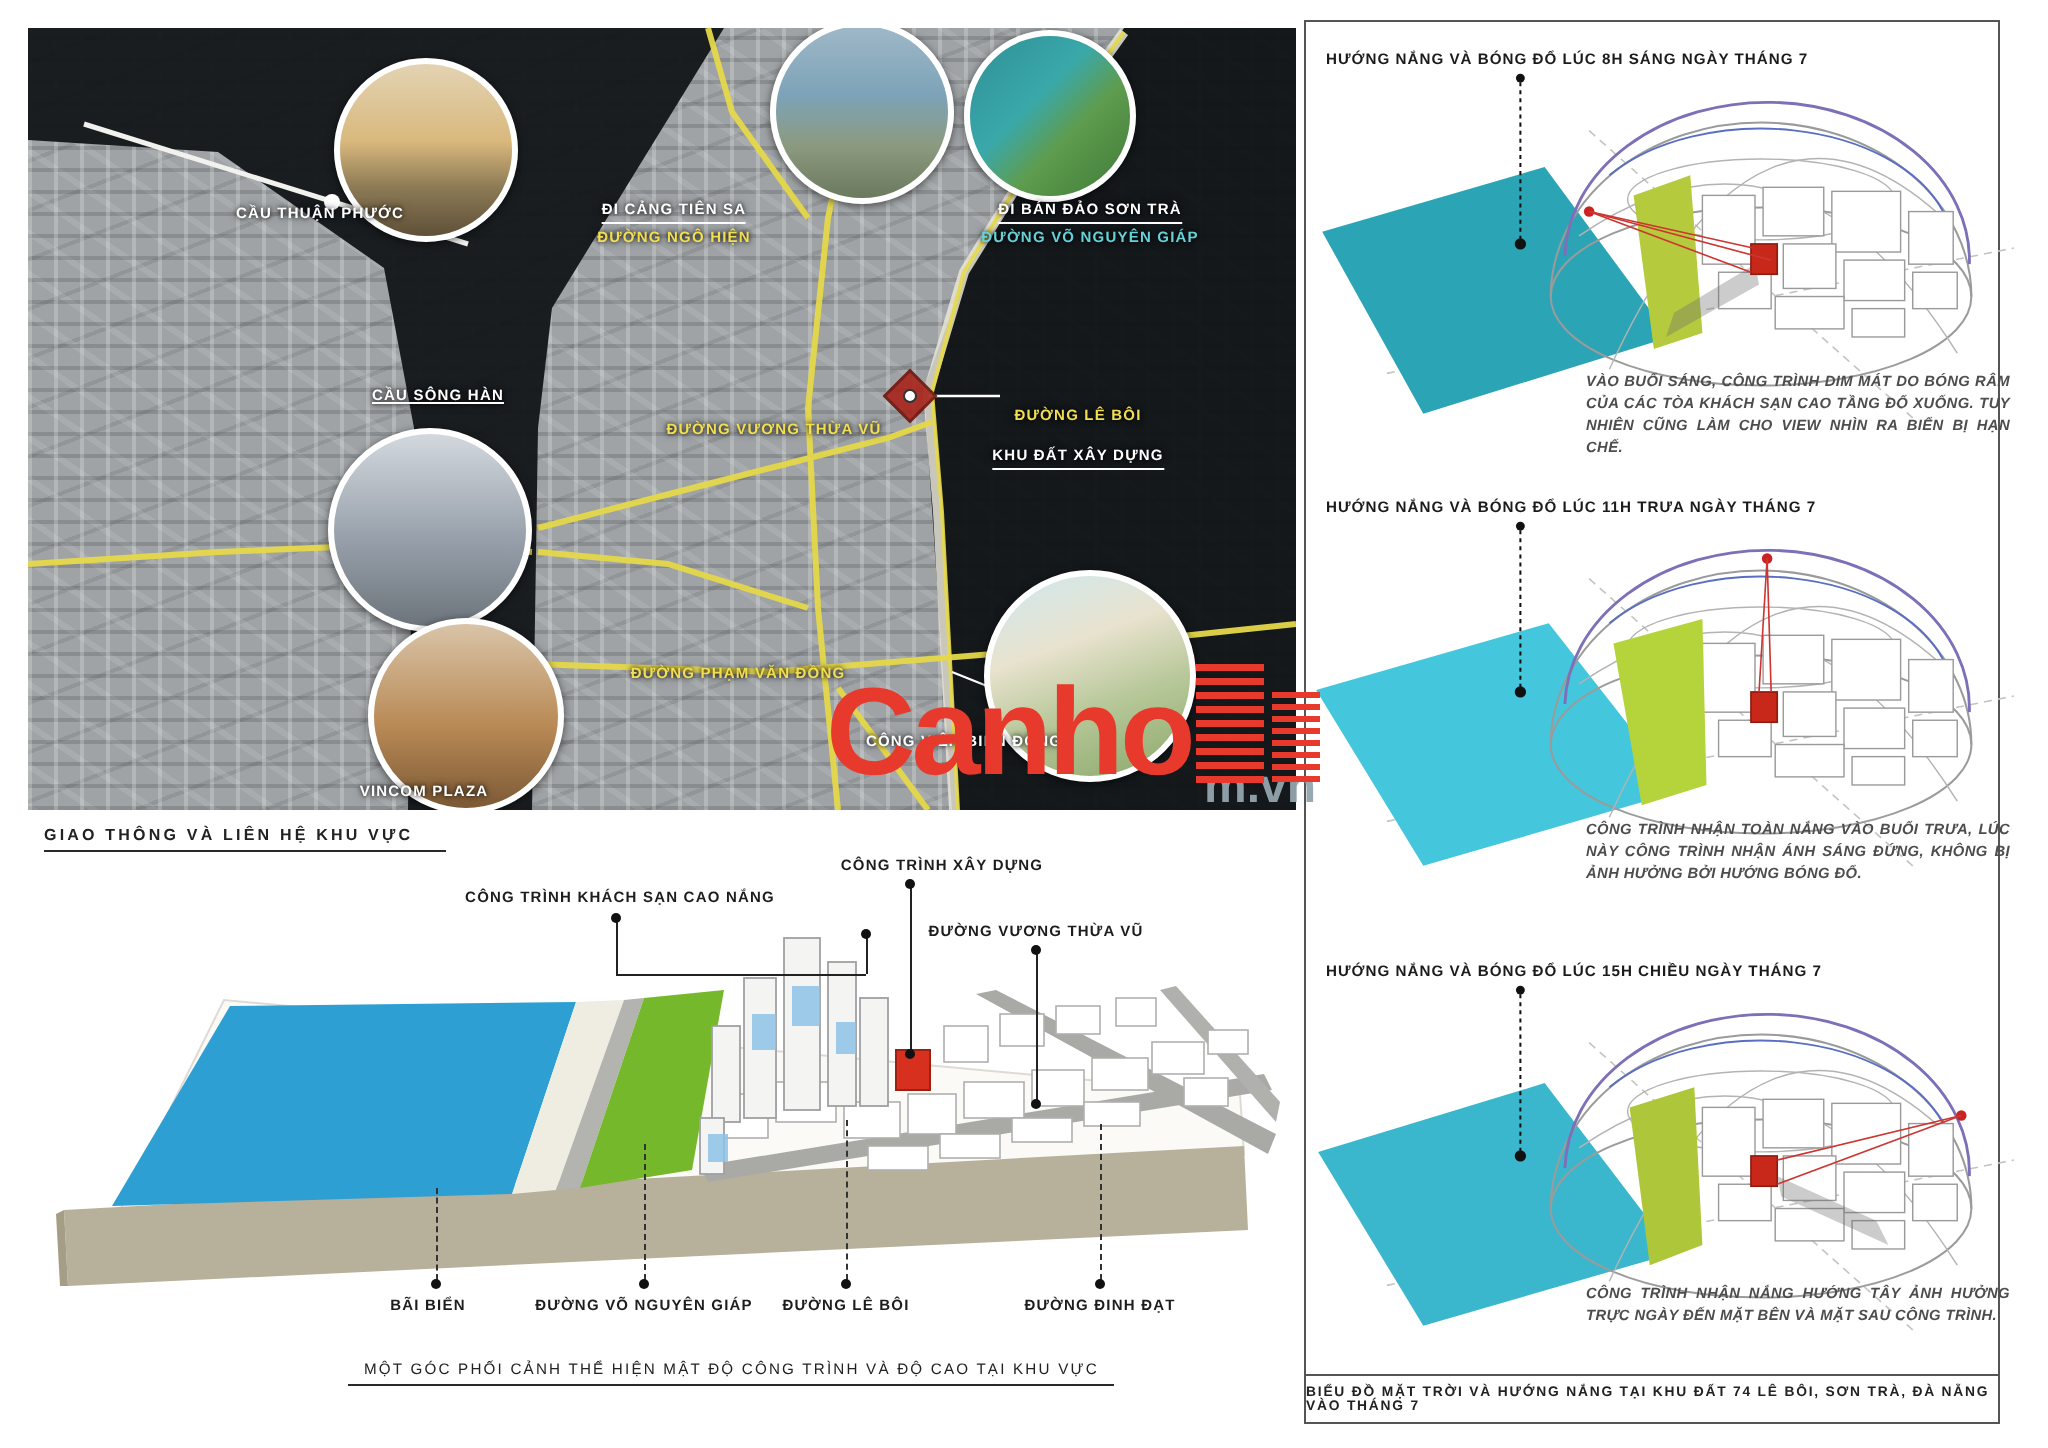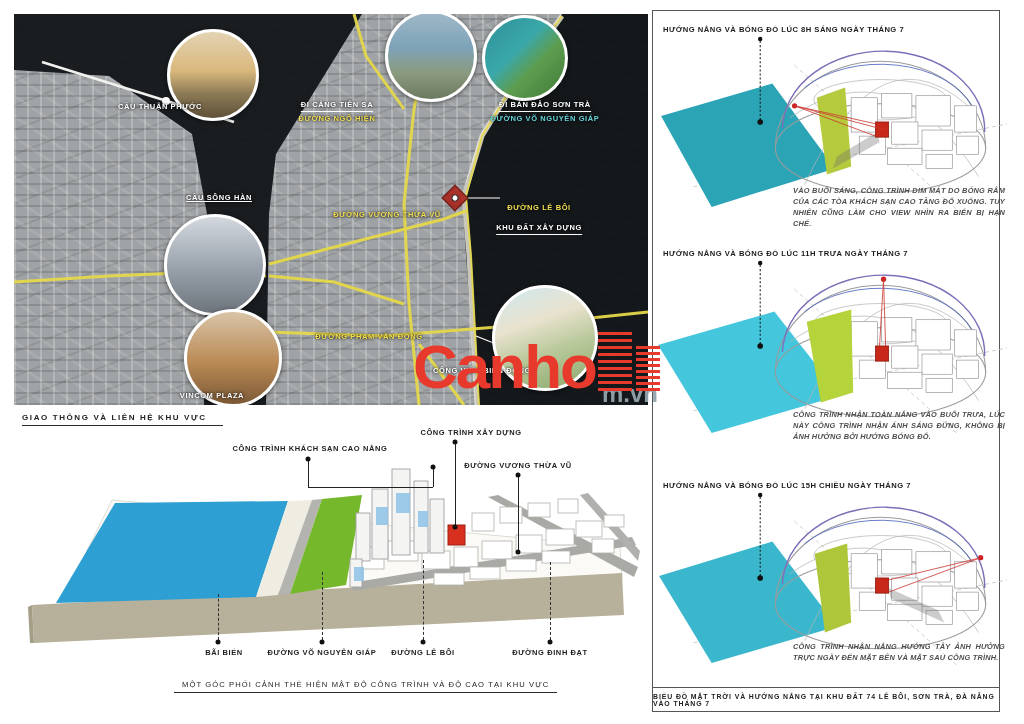--- a/index.html
+++ b/index.html
@@ -213,21 +213,21 @@
   <div class="vline" style="left:455px;top:444px;height:82px;"></div>
   <div class="dot" style="left:455px;top:527px;"></div>
 
   <div class="plbl" style="left:518px;top:461px;">ĐƯỜNG VƯƠNG THỪA VŨ</div>
   <div class="dot" style="left:518px;top:475px;"></div>
   <div class="vline" style="left:518px;top:477px;height:74px;"></div>
   <div class="dot" style="left:518px;top:552px;"></div>
 
   <div class="vdash" style="left:218px;top:594px;height:46px;"></div>
   <div class="dot" style="left:218px;top:642px;"></div>
-  <div class="plbl" style="left:214px;top:648px;padding-left:20px;">BÃI BIỂN</div>
+  <div class="plbl" style="left:204px;top:648px;padding-left:20px;">BÃI BIỂN</div>
 
   <div class="vdash" style="left:322px;top:572px;height:68px;"></div>
   <div class="dot" style="left:322px;top:642px;"></div>
   <div class="plbl" style="left:322px;top:648px;">ĐƯỜNG VÕ NGUYÊN GIÁP</div>
 
   <div class="vdash" style="left:423px;top:560px;height:80px;"></div>
   <div class="dot" style="left:423px;top:642px;"></div>
   <div class="plbl" style="left:423px;top:648px;">ĐƯỜNG LÊ BÔI</div>
 
   <div class="vdash" style="left:550px;top:562px;height:78px;"></div>

